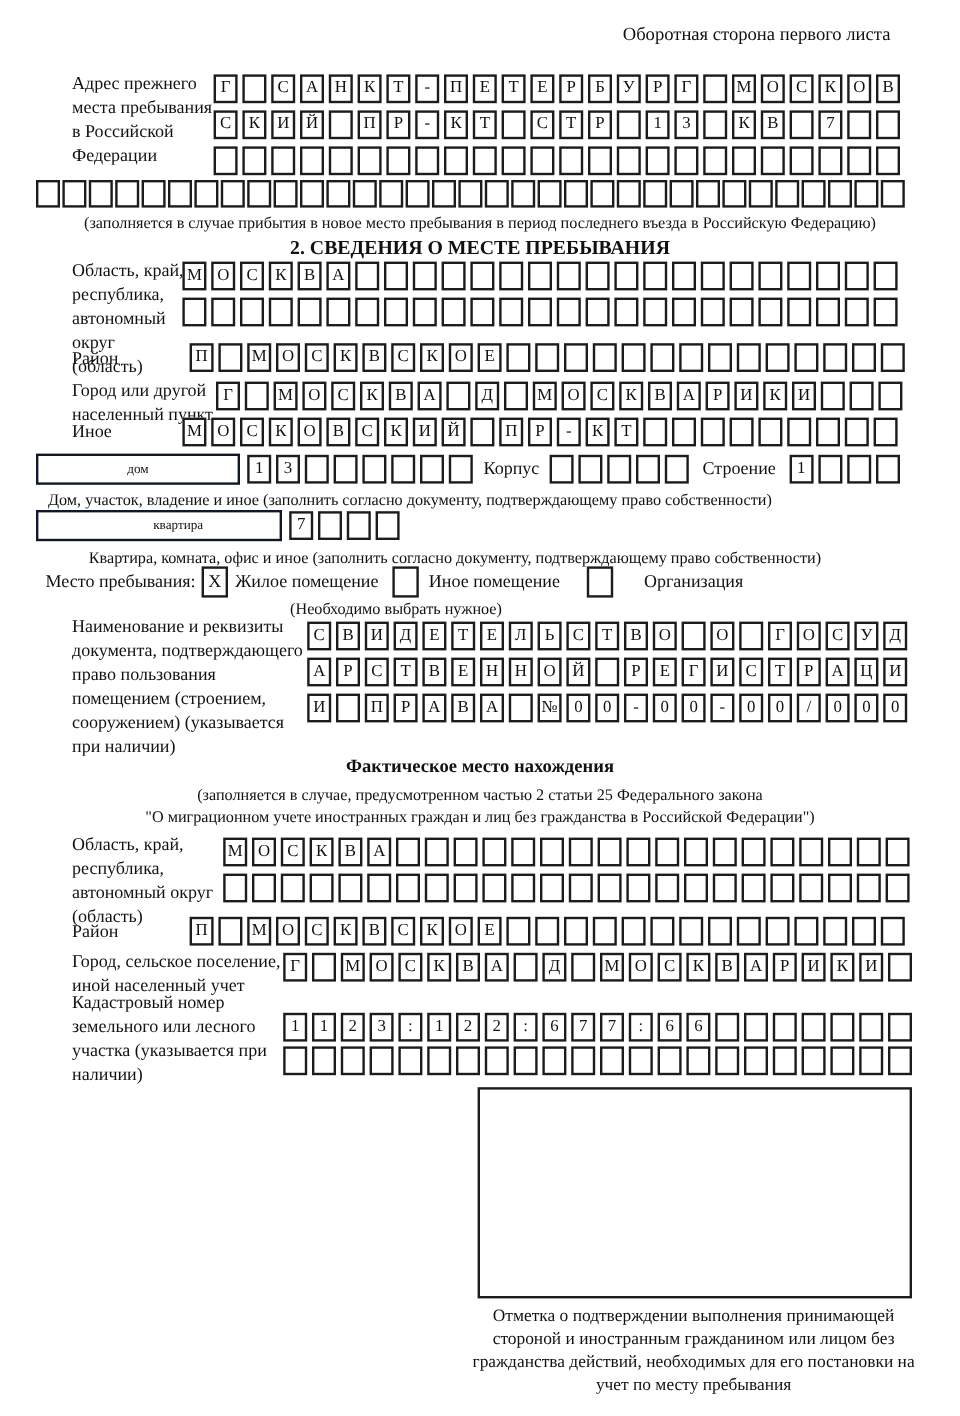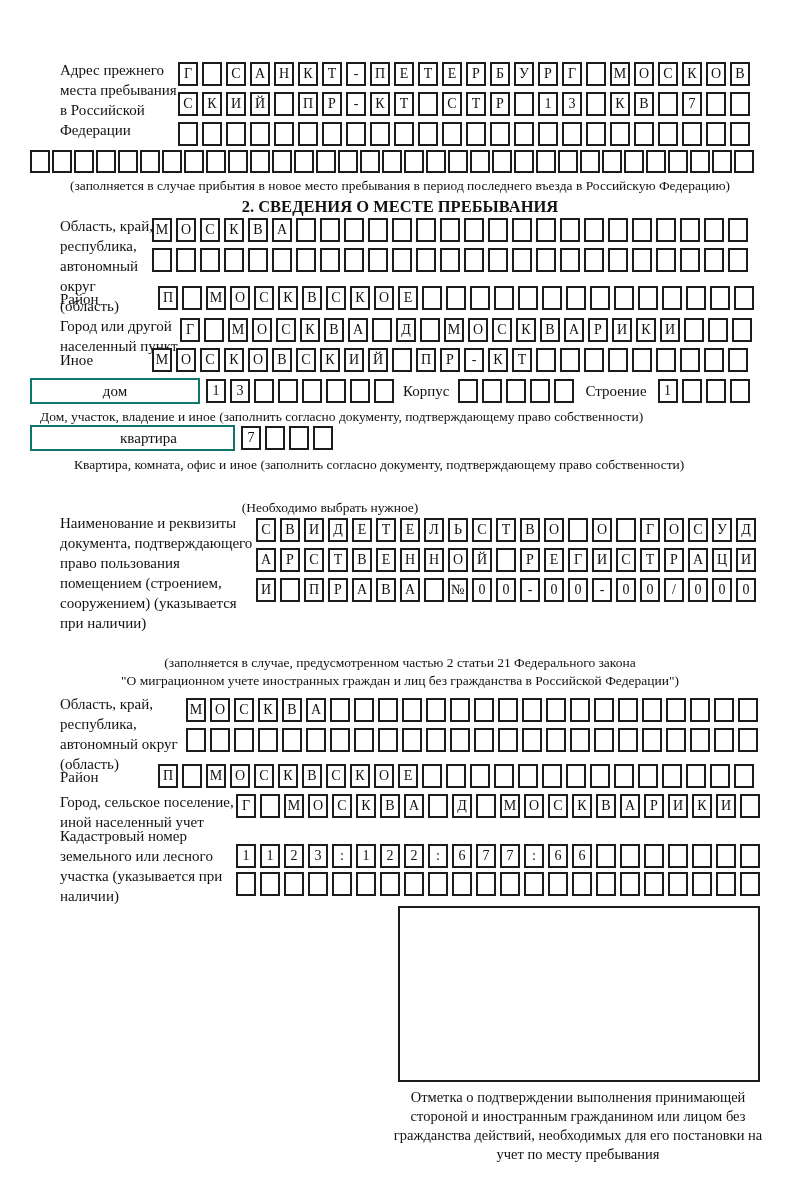--- a/index.html
+++ b/index.html
@@ -9,35 +9,36 @@
   .lbl{font-size:15px;line-height:20px;}
   .note{font-size:13.5px;line-height:17px;text-align:center;}
   .leftnote{font-size:13.5px;line-height:17px;text-align:left;}
   .title{font-size:16.5px;font-weight:bold;text-align:center;width:800px;}
   .subtitle{font-size:15.5px;font-weight:bold;text-align:center;width:800px;}
   .cellrow{display:flex;gap:4px;}
   .cell{width:20px;height:24px;box-sizing:border-box;border:2px solid #1c1c1c;background:#fff;
         font-family:"Liberation Serif",serif;font-size:14px;line-height:19px;text-align:center;flex:0 0 auto;}
   .tight{gap:2px;}
   .tight .cell{width:20px;height:23px;line-height:18px;}
-  .boxfield{box-sizing:border-box;border:2px solid #0f766e;height:26px;display:flex;
-            align-items:center;justify-content:center;font-size:15px;background:#fff;flex:0 0 auto;}
+  .boxfield{box-sizing:border-box;border:2px solid #0f172a;height:26px;display:flex;
+            align-items:center;justify-content:center;font-size:11px;background:#fff;flex:0 0 auto;}
   .inlinerow{display:flex;align-items:center;}
   .inllbl{font-size:15px;white-space:nowrap;}
   .chk{width:22px;height:26px;box-sizing:border-box;border:2px solid #1c1c1c;background:#fff;
        font-size:15px;line-height:22px;text-align:center;flex:0 0 auto;}
   .stampbox{box-sizing:border-box;border:2px solid #1c1c1c;background:#fff;}
   .caption{font-size:14.5px;line-height:19px;text-align:center;}
   .hdr{font-size:15.5px;}
 </style>
 </head>
 <body>
 
 <div class="page">
 
+  <div class="abs hdr" style="top:20px;right:58px;">Оборотная сторона первого листа</div>
 
   <div class="abs lbl" style="top:60px;left:60px;width:122px;">Адрес прежнего места пребывания в Российской Федерации</div>
   <div class="abs cellrow" style="top:62px;left:178px;">
       <span class="cell">Г</span>
       <span class="cell"></span>
       <span class="cell">С</span>
       <span class="cell">А</span>
       <span class="cell">Н</span>
       <span class="cell">К</span>
       <span class="cell">Т</span>
@@ -326,20 +327,29 @@
     <div class="boxfield" style="width:205px;padding-left:32px;">квартира</div>
     <div class="cellrow" style="margin-left:6px;">
         <span class="cell">7</span>
         <span class="cell"></span>
         <span class="cell"></span>
         <span class="cell"></span>
       </div>
   </div>
   <div class="abs leftnote" style="top:456px;left:40px;width:720px;margin-left:34px;">Квартира, комната, офис и иное (заполнить согласно документу, подтверждающему право собственности)</div>
 
+  <div class="abs inlinerow" style="top:472px;left:38px;">
+    <span class="inllbl">Место пребывания:</span>
+    <span class="chk" style="margin-left:5px;">X</span>
+    <span class="inllbl" style="margin-left:6px;">Жилое помещение</span>
+    <span class="chk" style="margin-left:12px;"></span>
+    <span class="inllbl" style="margin-left:8px;">Иное помещение</span>
+    <span class="chk" style="margin-left:22px;"></span>
+    <span class="inllbl" style="margin-left:26px;">Организация</span>
+  </div>
   <div class="abs note" style="top:499px;left:150px;width:360px;">(Необходимо выбрать нужное)</div>
 
   <div class="abs lbl" style="top:513px;left:60px;width:196px;">Наименование и реквизиты документа, подтверждающего право пользования помещением (строением, сооружением) (указывается при наличии)</div>
   <div class="abs cellrow" style="top:518px;left:256px;">
       <span class="cell">С</span>
       <span class="cell">В</span>
       <span class="cell">И</span>
       <span class="cell">Д</span>
       <span class="cell">Е</span>
       <span class="cell">Т</span>
@@ -399,21 +409,22 @@
       <span class="cell">0</span>
       <span class="cell">-</span>
       <span class="cell">0</span>
       <span class="cell">0</span>
       <span class="cell">/</span>
       <span class="cell">0</span>
       <span class="cell">0</span>
       <span class="cell">0</span>
     </div>
 
-  <div class="abs note" style="top:654px;left:0;width:800px;">(заполняется в случае, предусмотренном частью 2 статьи 21 Федерального закона</div>
+  <div class="abs subtitle" style="top:630px;left:0;">Фактическое место нахождения</div>
+  <div class="abs note" style="top:654px;left:0;width:800px;">(заполняется в случае, предусмотренном частью 2 статьи 25 Федерального закона</div>
   <div class="abs note" style="top:672px;left:0;width:800px;">"О миграционном учете иностранных граждан и лиц без гражданства в Российской Федерации")</div>
 
   <div class="abs lbl" style="top:694px;left:60px;width:130px;">Область, край, республика, автономный округ (область)</div>
   <div class="abs cellrow" style="top:698px;left:186px;">
       <span class="cell">М</span>
       <span class="cell">О</span>
       <span class="cell">С</span>
       <span class="cell">К</span>
       <span class="cell">В</span>
       <span class="cell">А</span>

